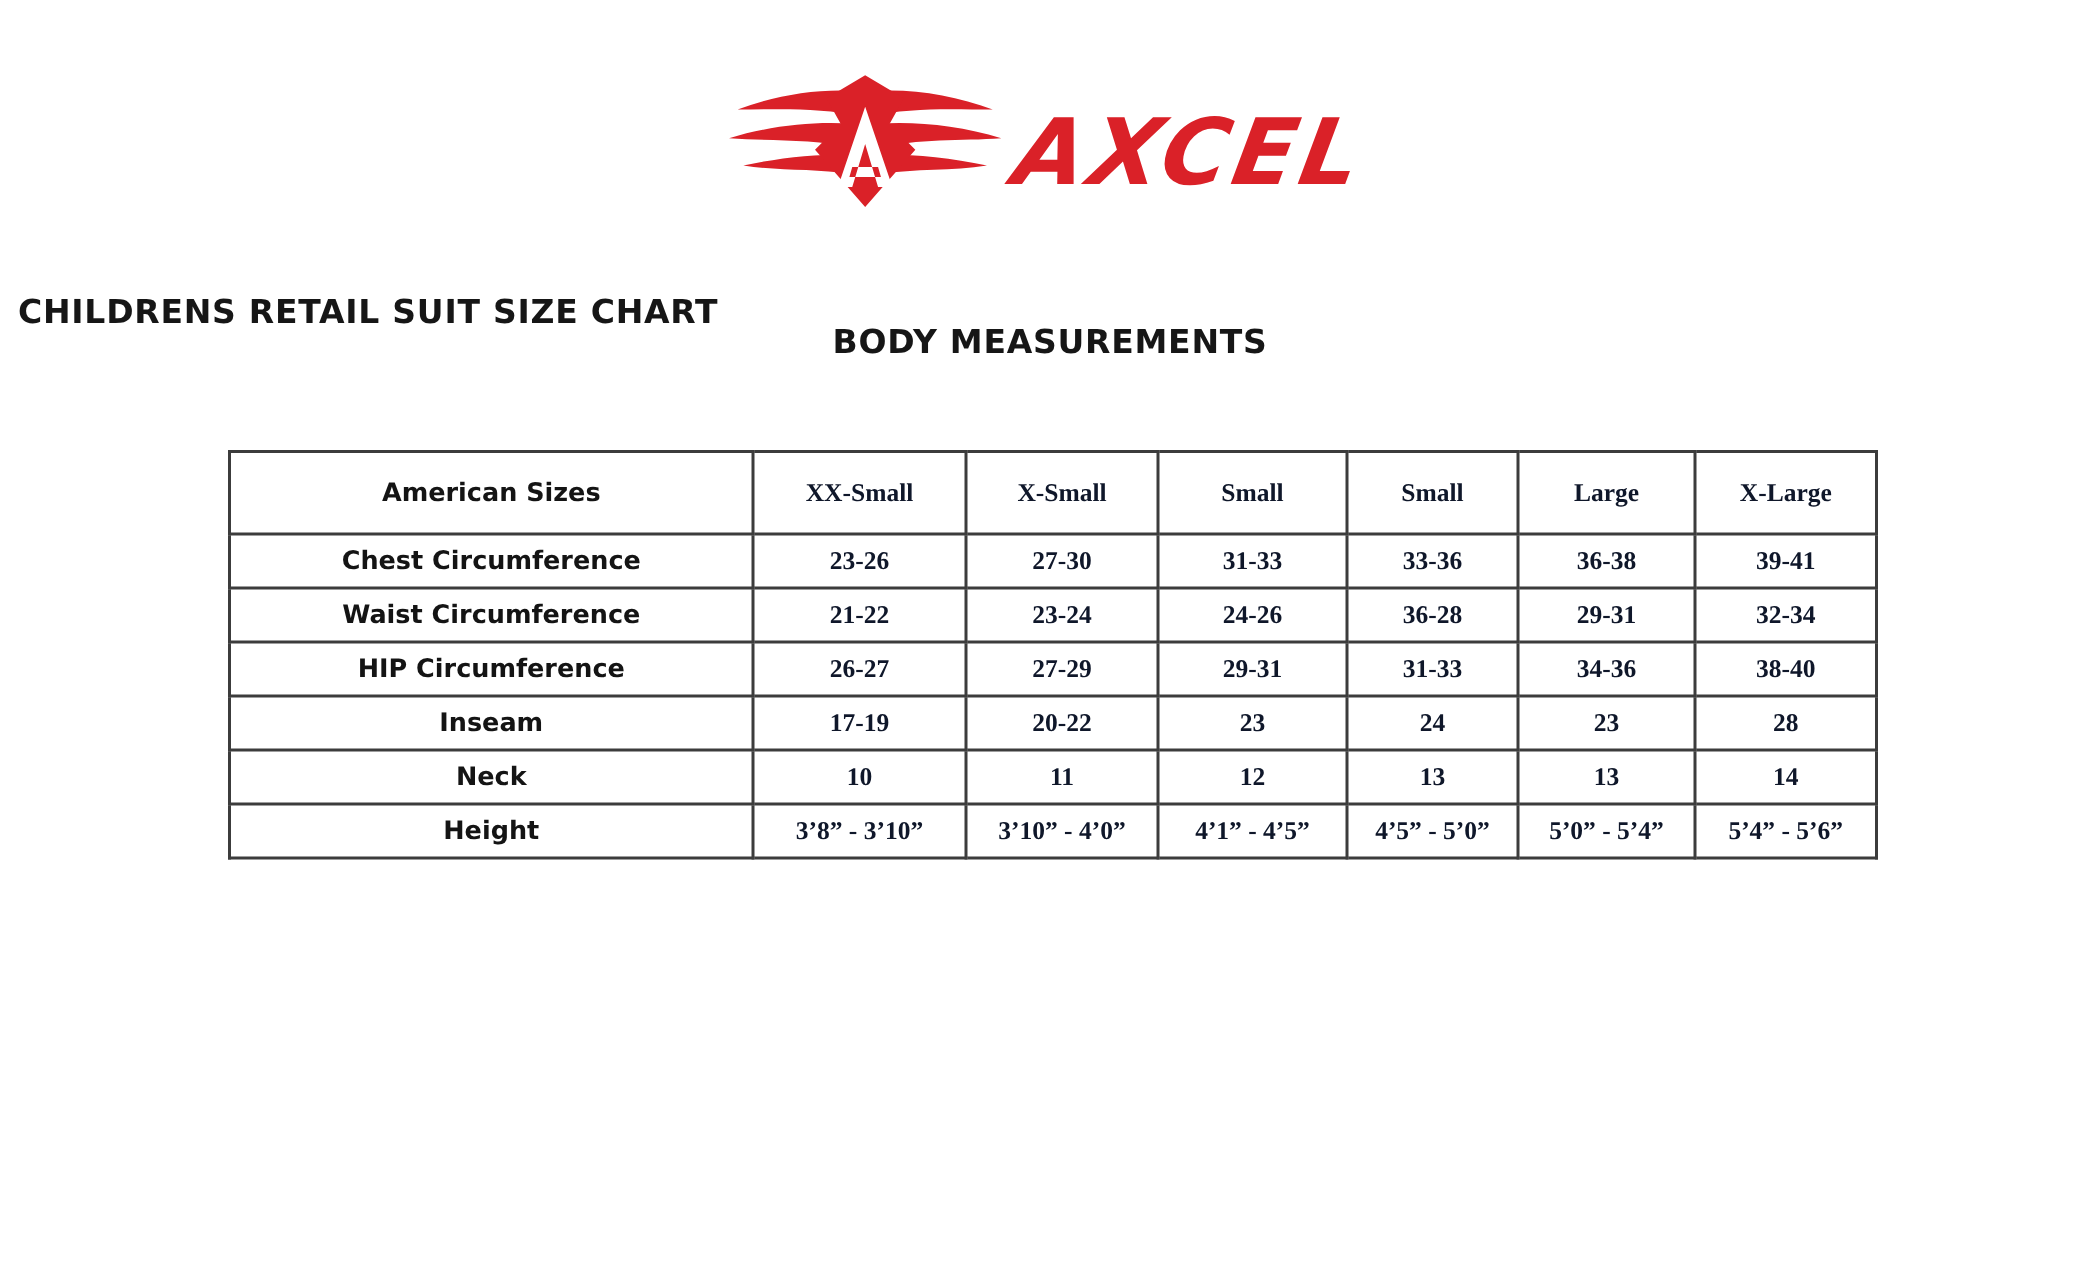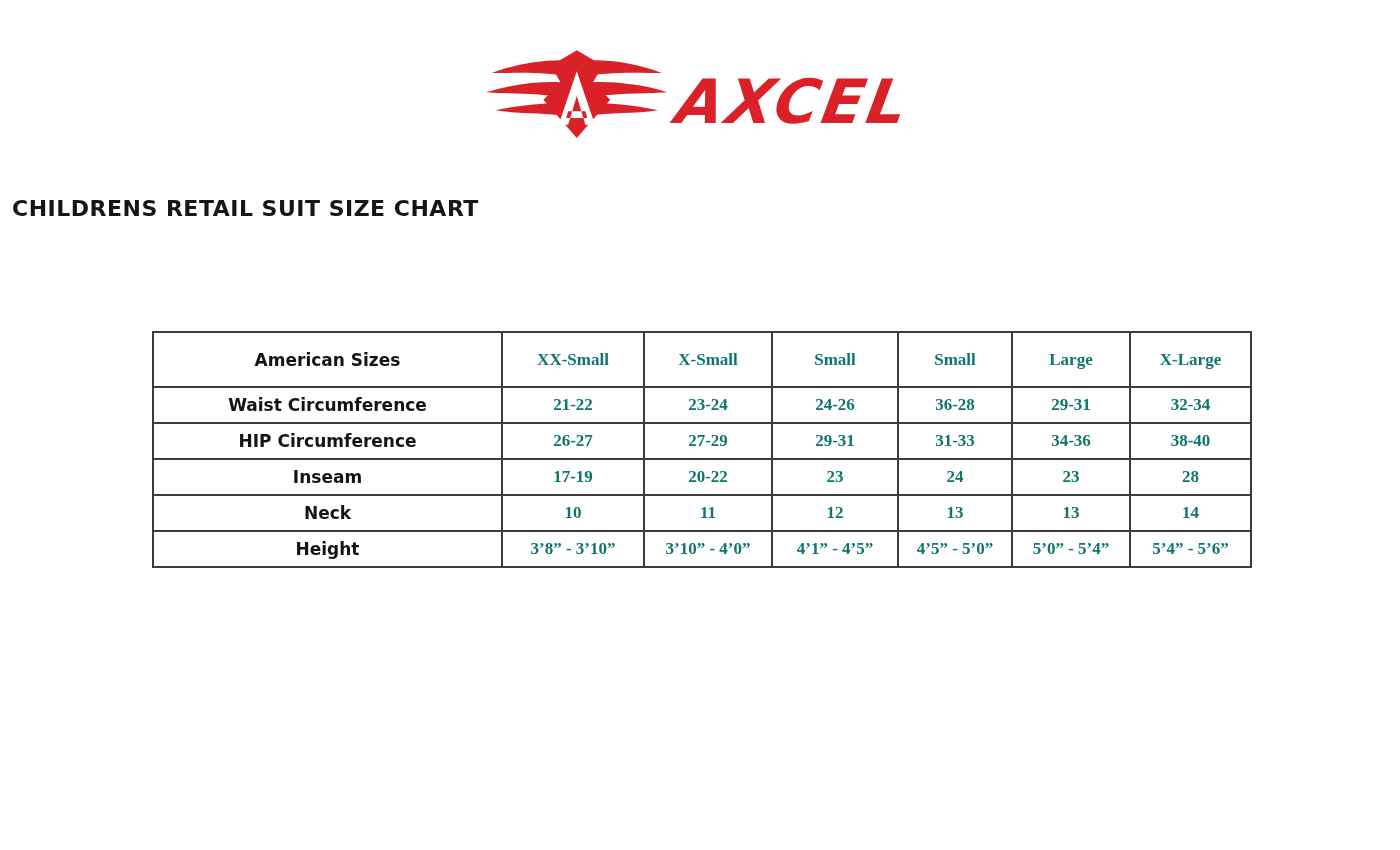--- a/index.html
+++ b/index.html
@@ -46,21 +46,20 @@
     letter-spacing: 0.5px;
     color: #161616;
   }
   table.size-chart {
     position: absolute;
     left: 152px;
     top: 300px;
     width: 1098px;
     border-collapse: collapse;
     table-layout: fixed;
-    margin-top: 31px;
   }
   table.size-chart col.c0 { width: 349px; }
   table.size-chart col.c1 { width: 142px; }
   table.size-chart col.c2 { width: 128px; }
   table.size-chart col.c3 { width: 126px; }
   table.size-chart col.c4 { width: 114px; }
   table.size-chart col.c5 { width: 118px; }
   table.size-chart col.c6 { width: 121px; }
   table.size-chart td {
     border: 2px solid #3c3c3c;
@@ -75,21 +74,21 @@
   td.label-cell {
     font-family: "DejaVu Sans", sans-serif;
     font-weight: bold;
     font-size: 17px;
     color: #141414;
   }
   td.value-cell {
     font-family: "Liberation Serif", "DejaVu Serif", serif;
     font-weight: bold;
     font-size: 17px;
-    color: #0f766e;
+    color: #0f172a;
   }
 </style>
 </head>
 <body>
 
 <div class="page">
 
   <svg class="logo-svg" width="430" height="96" viewBox="0 0 450 100" aria-hidden="true">
     <g fill="#da2128">
       <g id="wingL">
@@ -100,40 +99,50 @@
       <use href="#wingL" transform="translate(190 0) scale(-1 1)"></use>
       <path d="M95,2 L122,18 L112,36 L130,54 L95,94 L60,54 L78,36 L68,18 Z"></path>
       <path fill="#ffffff" d="M95,24 L114,80 L104,80 L95,50 L86,80 L76,80 Z M86,66 L104,66 L106,73 L84,73 Z" fill-rule="evenodd"></path>
     </g>
     <g transform="translate(196,0) skewX(-10)">
       <text x="14" y="78" font-family="DejaVu Sans, sans-serif" font-style="italic" font-weight="bold" font-size="64" letter-spacing="3" fill="#da2128">AXCEL</text>
     </g>
   </svg>
 
   <h1 class="page-title">CHILDRENS RETAIL SUIT SIZE CHART</h1>
+  <h2 class="page-subtitle">BODY MEASUREMENTS</h2>
 
   <table class="size-chart">
     <colgroup>
       <col class="c0">
         <col class="c1">
         <col class="c2">
         <col class="c3">
       <col class="c4">
         <col class="c5">
         <col class="c6">
     </colgroup>
     <tbody id="size-table-body">
         <tr class="tall">
           <td class="label-cell">American Sizes</td>
           <td class="value-cell">XX-Small</td>
           <td class="value-cell">X-Small</td>
           <td class="value-cell">Small</td>
           <td class="value-cell">Small</td>
           <td class="value-cell">Large</td>
           <td class="value-cell">X-Large</td>
+        </tr>
+        <tr>
+          <td class="label-cell">Chest Circumference</td>
+          <td class="value-cell">23-26</td>
+          <td class="value-cell">27-30</td>
+          <td class="value-cell">31-33</td>
+          <td class="value-cell">33-36</td>
+          <td class="value-cell">36-38</td>
+          <td class="value-cell">39-41</td>
         </tr>
         <tr>
           <td class="label-cell">Waist Circumference</td>
           <td class="value-cell">21-22</td>
           <td class="value-cell">23-24</td>
           <td class="value-cell">24-26</td>
           <td class="value-cell">36-28</td>
           <td class="value-cell">29-31</td>
           <td class="value-cell">32-34</td>
         </tr>

